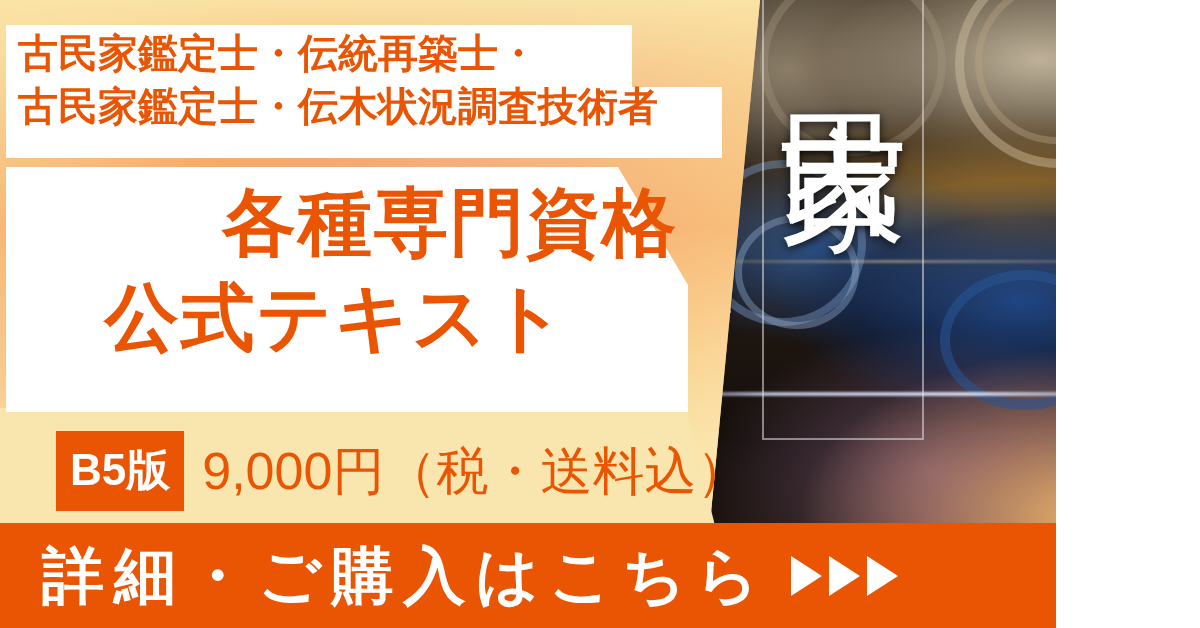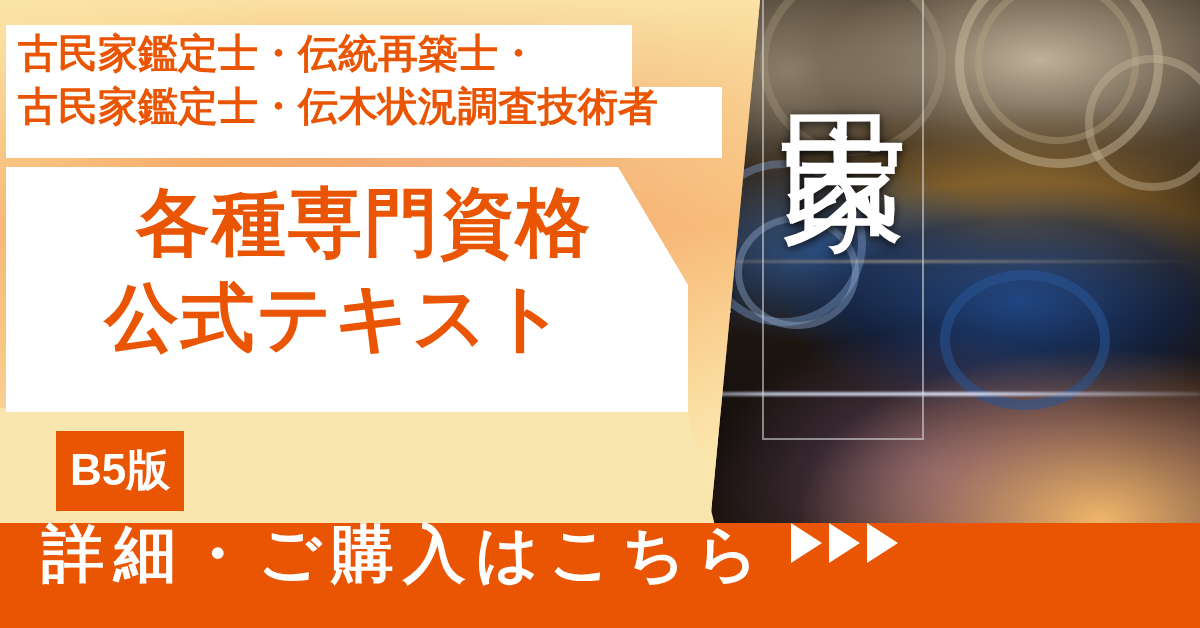--- a/index.html
+++ b/index.html
@@ -6,21 +6,21 @@
     margin: 0;
     padding: 0;
     background: #ffffff;
   }
   body {
     font-family: "Liberation Sans", "DejaVu Sans", sans-serif;
   }
 
   .banner {
     position: relative;
-    width: 1200px;
+    width: 1056px;
     height: 628px;
     overflow: hidden;
     background: #241a12;
   }
 
   
   .photo {
     position: absolute;
     inset: 0;
     background:
@@ -183,21 +183,21 @@
   .headline {
     position: absolute;
     left: 6px; top: 176px;
     width: 672px;
     color: #ea5504;
     font-weight: bold;
     font-size: 74px;
     line-height: 1.28;
     white-space: nowrap;
   }
-  .headline .l1 { display: block; text-align: center; padding-left: 20px; letter-spacing: 2px; margin-left: 24px; }
+  .headline .l1 { display: block; text-align: right; padding-left: 20px; letter-spacing: 2px; margin-left: 24px; }
   .headline .l2 { display: block; text-align: center; padding-right: 12px; letter-spacing: 2px; }
 
   
   .price-row {
     position: absolute;
     left: 16px; top: 430px;
     height: 82px;
     display: flex;
     align-items: center;
     padding-left: 40px;
@@ -220,21 +220,21 @@
     letter-spacing: 0px;
     white-space: nowrap;
   }
 
   
   .cta {
     position: absolute;
     left: 0; top: 523px; width: 1200px; height: 105px;
     background: #ea5504;
     display: flex;
-    align-items: flex-start;
+    align-items: center;
   }
   .cta-text {
     color: #ffffff;
     font-size: 62px;
     font-weight: bold;
     letter-spacing: 10px;
     line-height: 1;
     margin-left: 42px;
     white-space: nowrap;
   }
@@ -284,20 +284,21 @@
   </div>
 
   <div class="panel-mid"></div>
   <div class="headline">
     <span class="l1">各種専門資格</span>
     <span class="l2">公式テキスト</span>
   </div>
 
   <div class="price-row">
     <span class="badge">B5版</span>
+    <span class="price-text">9,000円（税・送料込）</span>
   </div>
 
   <div class="cta">
     <span class="cta-text">詳細・ご購入はこちら</span>
     <span class="cta-arrows">
       <span class="arrow"></span>
       <span class="arrow"></span>
       <span class="arrow"></span>
     </span>
   </div>

